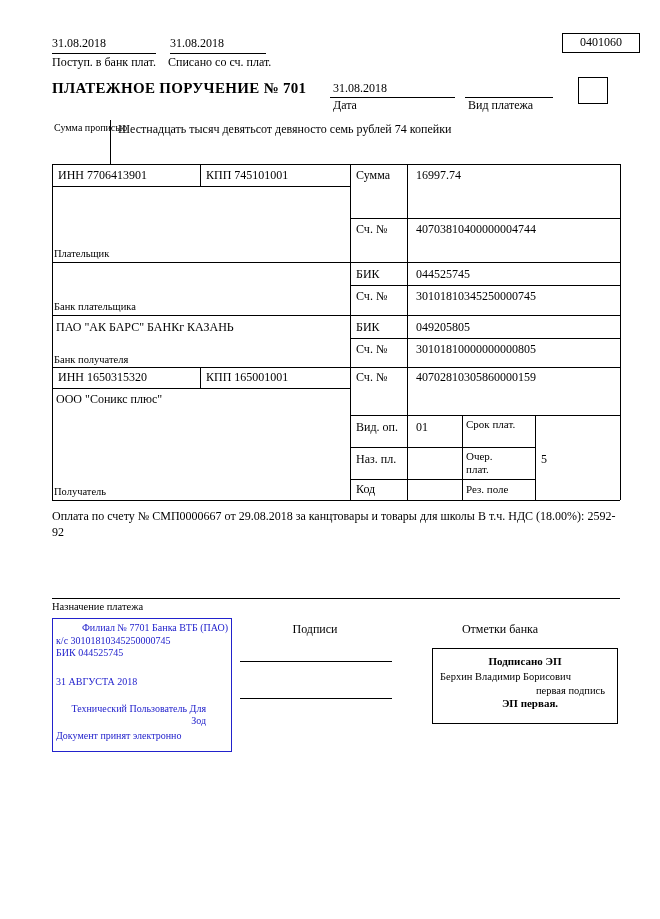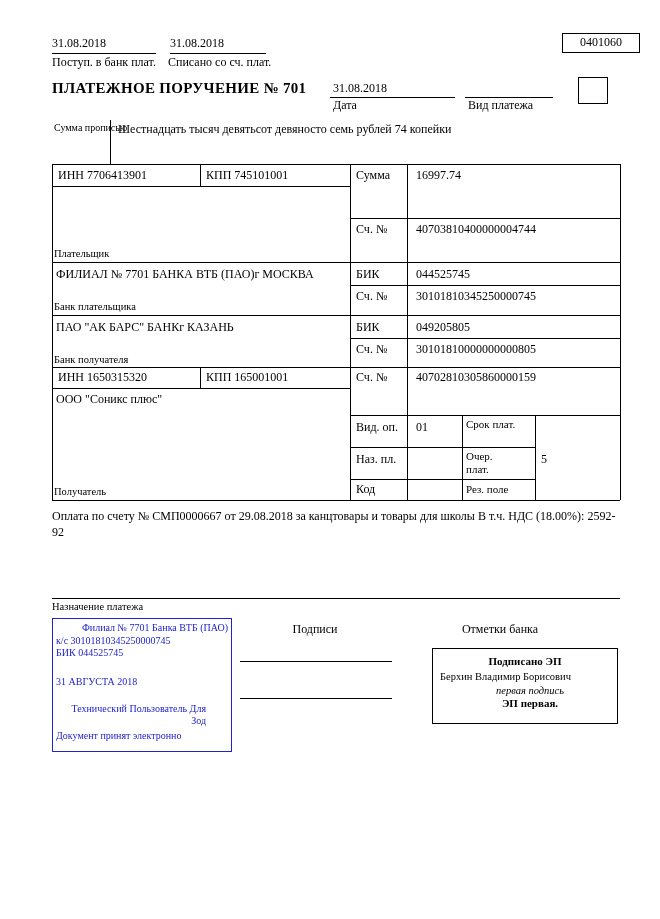--- a/index.html
+++ b/index.html
@@ -10,21 +10,21 @@
   .s{position:absolute;font-size:12px;line-height:10px;white-space:nowrap;}
   .sec{position:absolute;font-size:10.5px;line-height:12px;white-space:nowrap;}
   .hl{position:absolute;height:1px;background:#000;}
   .vl{position:absolute;width:1px;background:#000;}
   .box{position:absolute;border:1px solid #000;box-sizing:border-box;}
   .title{position:absolute;font-size:15px;font-weight:bold;letter-spacing:.3px;white-space:nowrap;}
   .bluebox{position:absolute;border:1px solid var(--stamp-blue,#2222cc);box-sizing:border-box;}
   .blue{color:var(--stamp-blue,#2222cc);font-size:10px;line-height:12px;text-align:right;}
   .center{text-align:center;}
   .bold{font-weight:bold;}
-  .italic{font-style:italic;}
+  .italic{text-align:right;}
 </style>
 </head>
 <body>
 
 <div class="page">
 
   <div class="t" style="left:52px;top:36px">31.08.2018</div>
   <div class="hl" style="left:52px;top:53px;width:104px"></div>
   <div class="s" style="left:52px;top:57px">Поступ. в банк плат.</div>
 
@@ -70,21 +70,20 @@
   <div class="hl" style="left:52px;top:500px;width:568px"></div>
 
   <div class="t" style="left:58px;top:168px">ИНН 7706413901</div>
   <div class="t" style="left:206px;top:168px">КПП 745101001</div>
   <div class="t" style="left:356px;top:168px">Сумма</div>
   <div class="t" style="left:416px;top:168px">16997.74</div>
   <div class="t" style="left:356px;top:222px">Сч. №</div>
   <div class="t" style="left:416px;top:222px">40703810400000004744</div>
   <div class="sec" style="left:54px;top:248px">Плательщик</div>
 
-  <div class="t" style="left:56px;top:267px">ФИЛИАЛ № 7701 БАНКА ВТБ (ПАО)г МОСКВА</div>
   <div class="t" style="left:356px;top:267px">БИК</div>
   <div class="t" style="left:416px;top:267px">044525745</div>
   <div class="t" style="left:356px;top:289px">Сч. №</div>
   <div class="t" style="left:416px;top:289px">30101810345250000745</div>
   <div class="sec" style="left:54px;top:301px">Банк плательщика</div>
 
   <div class="t" style="left:56px;top:320px">ПАО "АК БАРС" БАНКг КАЗАНЬ</div>
   <div class="t" style="left:356px;top:320px">БИК</div>
   <div class="t" style="left:416px;top:320px">049205805</div>
   <div class="t" style="left:356px;top:342px">Сч. №</div>

